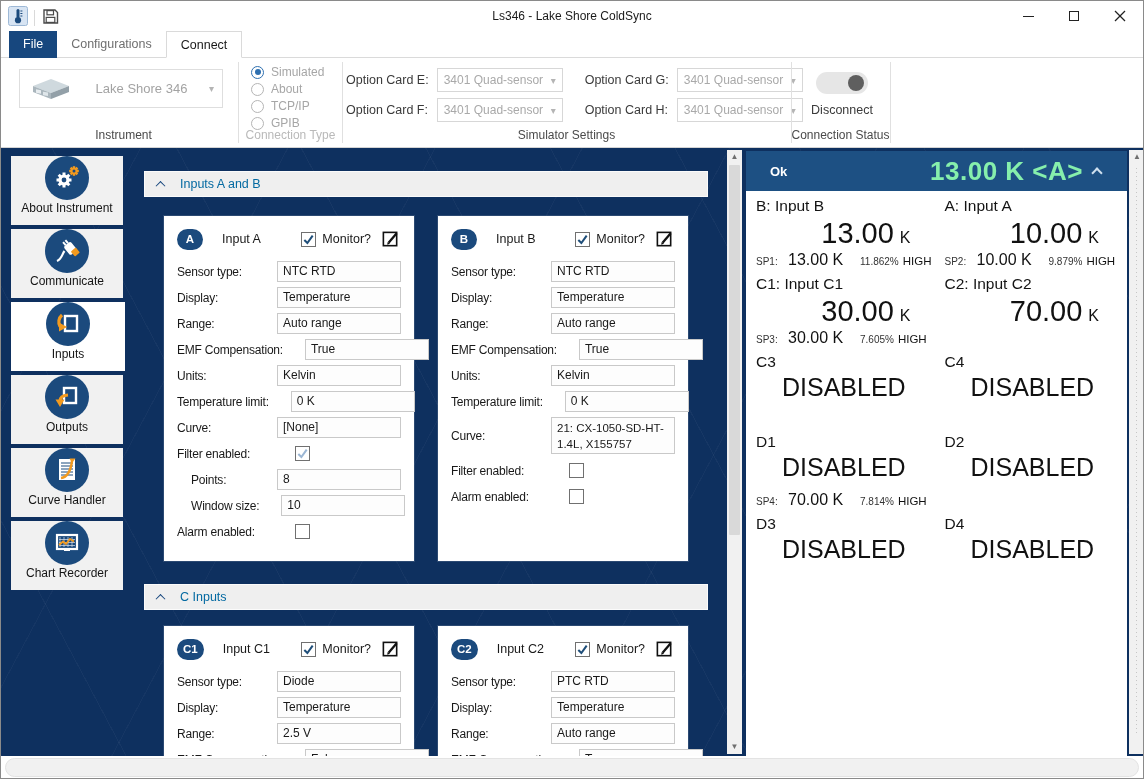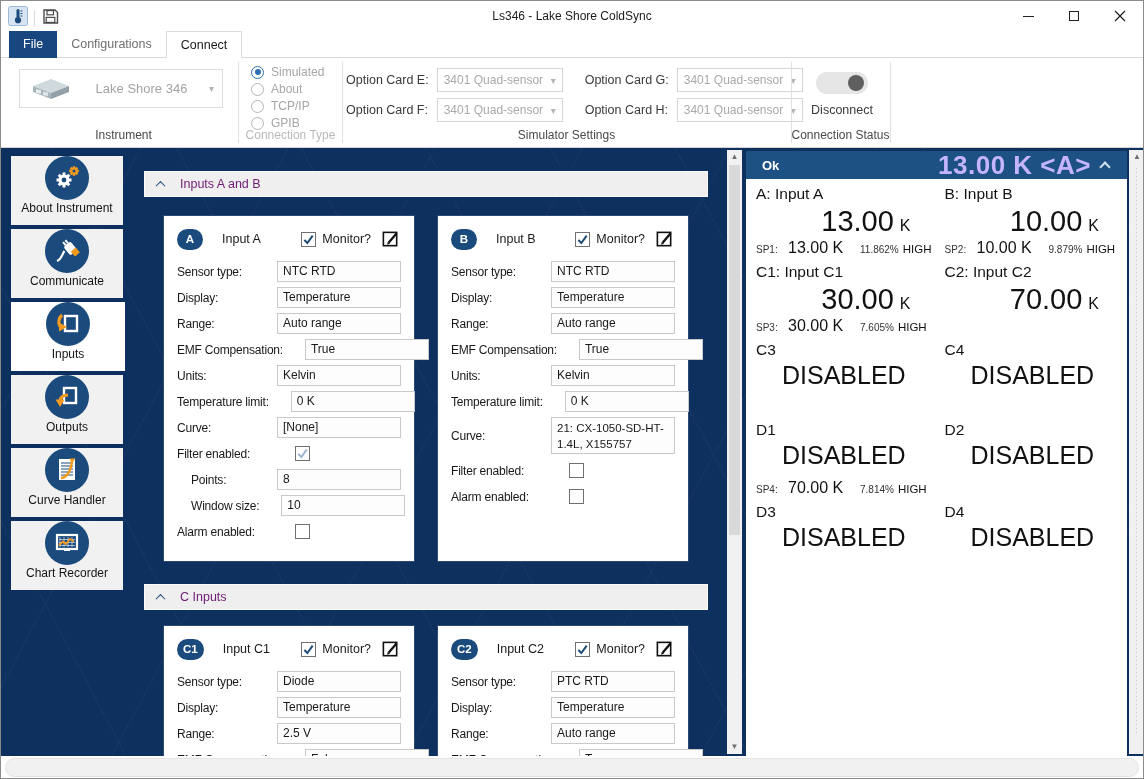--- a/index.html
+++ b/index.html
@@ -62,21 +62,21 @@
   .sb-item { position:relative; margin:0 8px 1px 10px; width:112px; height:69px; background:#f1f1f1; text-align:center; cursor:default; }
   .sb-item.selected { background:#ffffff; width:114px; }
   .sb-item:first-child { margin-top:8px; }
   .sb-icon { width:44px; height:44px; border-radius:50%; background:#1b4a7d; margin:4px auto 0; display:flex; align-items:center; justify-content:center; }
   .sb-icon svg { display:block; }
   .sb-label { font-size:12px; color:#141414; margin-top:1px; white-space:nowrap; }
 
   
   .content { position:absolute; left:130px; top:0; width:596px; height:100%; overflow:hidden; padding-top:23px; }
   .section-bar { margin:0 19px 0 13px; height:26px; background:#efefef; border:1px solid #fbfbfb; display:flex; align-items:center; padding:0 12px; }
-  .section-title { font-size:12.5px; color:#701a75; margin-left:16px; }
+  .section-title { font-size:12.5px; color:#0369a1; margin-left:16px; }
   .chev { width:7px; height:7px; border-left:1.6px solid #17477e; border-top:1.6px solid #17477e; transform:rotate(45deg) translate(1px,1px); }
   .cards-row { display:flex; gap:24px; margin-left:33px; }
   .cards-row.first { margin-top:19px; height:345px; }
   .section-bar.second { margin-top:23px; }
   .cards-row.second { margin-top:16px; height:345px; }
 
   .card { width:250px; height:345px; background:#ffffff; padding:10px 13px; box-shadow:0 0 0 1px rgba(255,255,255,0.12); }
   .card-head { display:flex; align-items:center; height:26px; margin-bottom:9px; }
   .badge { min-width:26px; height:21px; border-radius:10.5px; background:#1b4a7d; color:#fff; font-size:11.5px; font-weight:bold; display:flex; align-items:center; justify-content:center; padding:0 6px; }
   .card-title { font-size:12.5px; color:#191919; margin-left:19px; }
@@ -96,23 +96,23 @@
   .vscroll { position:absolute; top:2px; bottom:2px; width:15px; background:#f1f1f1; }
   .vscroll.main { left:726px; }
   .vscroll.right { left:1128px; width:16px; }
   .scroll-arrow { position:absolute; left:0; width:100%; height:14px; color:#6f6f6f; font-size:8px; text-align:center; line-height:14px; }
   .scroll-thumb { position:absolute; left:2px; width:11px; background:#d9d9d9; border-radius:1px; }
   .grip-line { position:absolute; left:7px; top:18px; bottom:18px; width:1px;
     background:repeating-linear-gradient(to bottom, rgba(0,0,0,0.18) 0 1.5px, transparent 1.5px 4px); }
 
   
   .status-panel { position:absolute; left:745px; top:3px; bottom:0; width:381px; background:#ffffff; display:flex; flex-direction:column; }
-  .status-head { height:28px; background:#1d5083; display:flex; align-items:center; padding:0 16px; flex:none; }
+  .status-head { height:40px; background:#1d5083; display:flex; align-items:center; padding:0 24px; flex:none; }
   .status-ok { color:#ffffff; font-size:13px; font-weight:bold; }
-  .status-headline { margin-left:auto; color:#c4b5fd; font-size:26px; font-weight:bold; letter-spacing:0.5px; }
+  .status-headline { margin-left:auto; color:#86efac; font-size:26px; font-weight:bold; letter-spacing:0.5px; }
   .status-caret { width:8px; height:8px; border-left:2px solid #cfe0ef; border-top:2px solid #cfe0ef; transform:rotate(45deg); margin:4px 2px 0 10px; }
   .status-body { flex:1; padding:6px 2px; overflow:hidden; }
   .srow { display:flex; }
   .srow.spacer { height:22px; }
   .scell { width:50%; }
   .slabel { font-size:15.5px; color:#141414; height:20px; padding-left:8px; white-space:nowrap; }
   .sbig { height:34px; text-align:right; padding-right:26px; }
   .sbig .num { font-size:29px; color:#111; }
   .sbig .unit { font-size:16px; color:#111; margin-left:6px; }
   .ssp { height:20px; margin-bottom:4px; display:flex; align-items:baseline; padding-left:8px; }
@@ -626,24 +626,24 @@
 
     <div class="status-panel">
       <div class="status-head">
         <span class="status-ok">Ok</span>
         <span class="status-headline">13.00 K &lt;A&gt;</span>
         <span class="status-caret"></span>
       </div>
       <div class="status-body">
           <div class="srow">
             <div class="scell">
+              <div class="slabel">B: Input B</div>
+            </div>
+            <div class="scell">
               <div class="slabel">A: Input A</div>
-            </div>
-            <div class="scell">
-              <div class="slabel">B: Input B</div>
             </div>
           </div>
           <div class="srow">
             <div class="scell">
               <div class="sbig"><span class="num">13.00</span><span class="unit">K</span></div>
             </div>
             <div class="scell">
               <div class="sbig"><span class="num">10.00</span><span class="unit">K</span></div>
             </div>
           </div>

